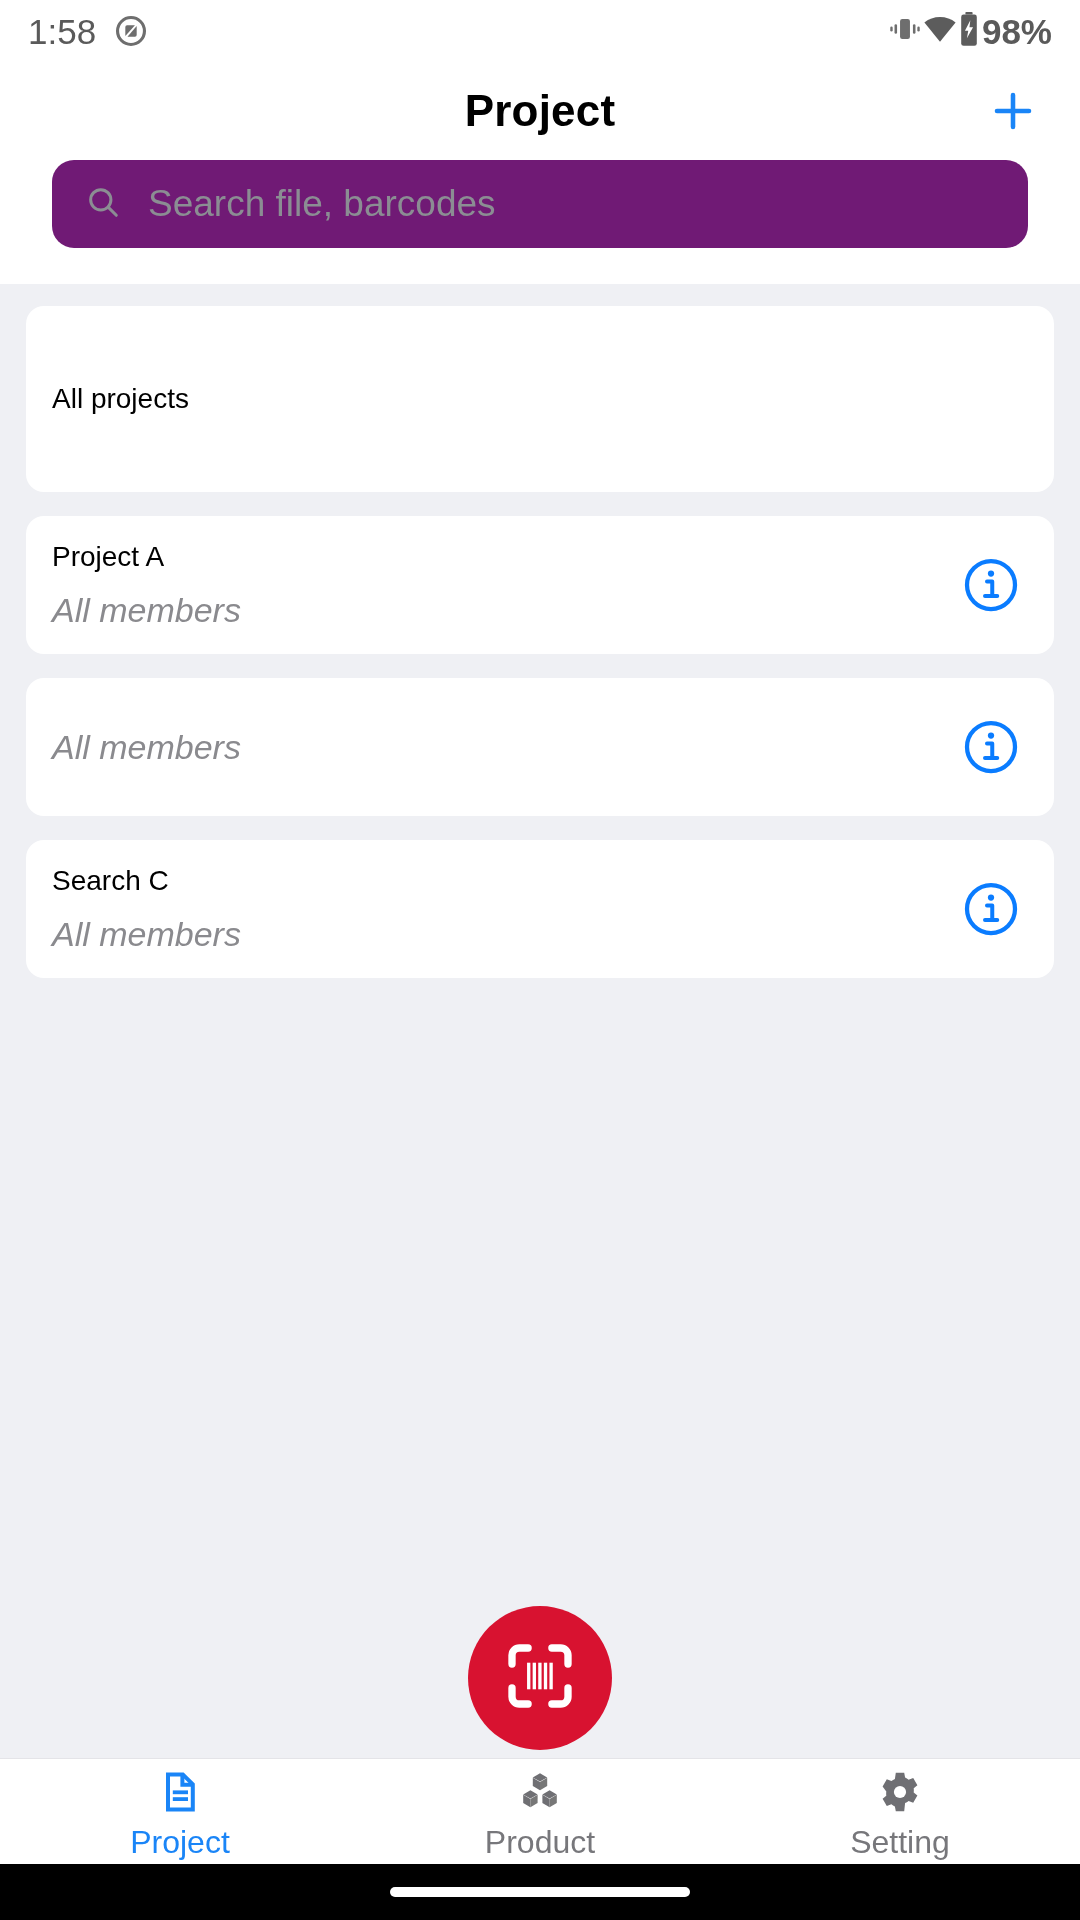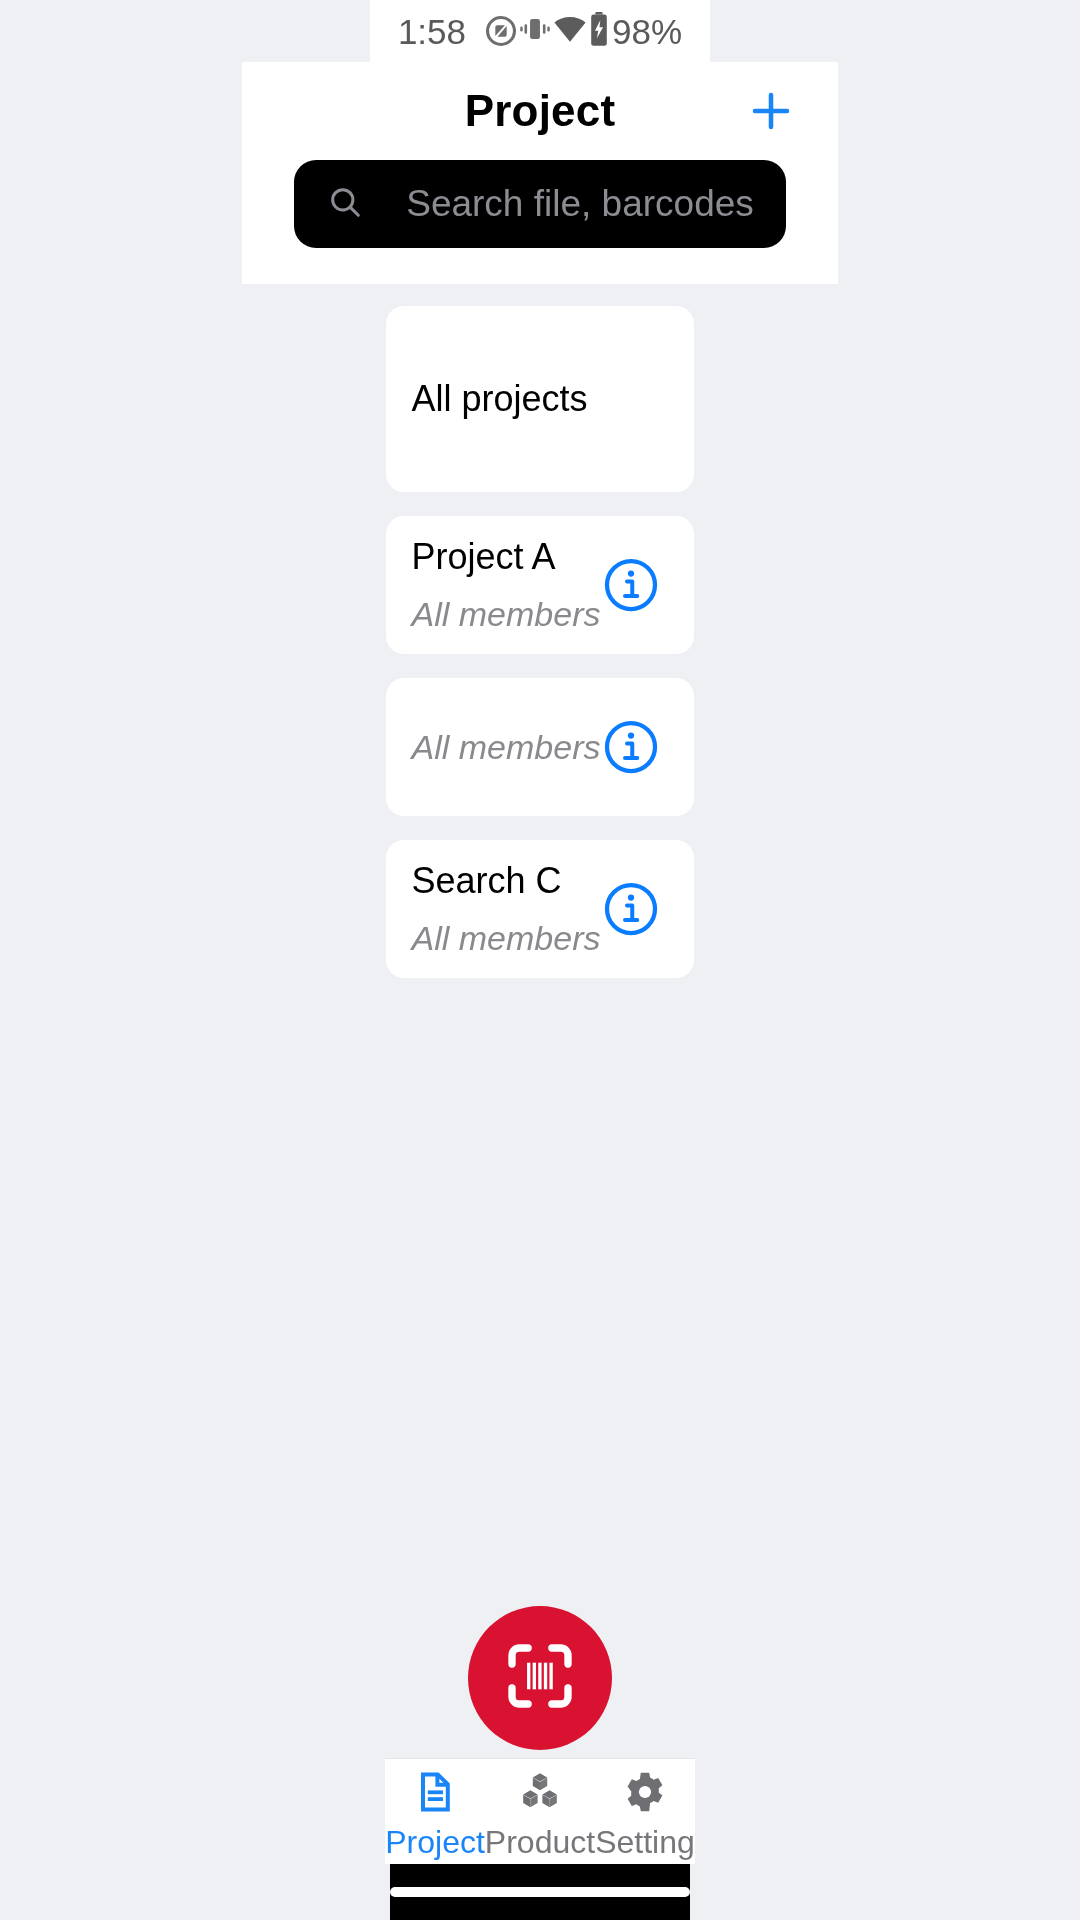--- a/index.html
+++ b/index.html
@@ -7,39 +7,38 @@
     width:1080px; height:1920px;
     font-family:"Liberation Sans", sans-serif;
     background:#ffffff;
     overflow:hidden;
   }
   #app {
     position:relative;
     width:1080px; height:1920px;
     display:flex; flex-direction:column;
     background:#eff0f4;
-    align-items:center;
   }
 
   
   .statusbar {
     height:62px;
     background:#ffffff;
     display:flex; align-items:center;
     padding:0 28px;
     flex:0 0 auto;
   }
   .sb-left { display:flex; align-items:center; gap:18px; }
   .sb-time {
     font-size:35px; font-weight:400; color:#5a5a5a;
     letter-spacing:0px; line-height:1;
   }
   .sb-appicon { width:34px; height:34px; display:block; }
   .sb-spacer { flex:1 1 auto; }
-  .sb-right { display:flex; align-items:center; gap:0; }
+  .sb-right { display:flex; align-items:center; gap:0;font-weight:bold; }
   .sb-icon { display:block; }
   .sb-batt { font-size:35px; color:#5a5a5a; line-height:1; margin-left:2px; }
 
   
   .header {
     background:#ffffff;
     flex:0 0 auto;
     padding-bottom:36px;
   }
   .appbar {
@@ -54,25 +53,25 @@
   .appbar-add {
     position:absolute; right:32px; top:50%;
     transform:translateY(-50%);
     width:70px; height:70px;
     display:flex; align-items:center; justify-content:center;
     cursor:pointer;
   }
   .searchwrap { padding:0 52px; }
   .searchbar {
     height:88px;
-    background:#000000;
+    background:#701a75;
     border-radius:22px;
     display:flex; align-items:center;
     padding:0 32px;
-    gap:42px;
+    gap:26px;
   }
   .search-placeholder {
     font-size:37px; color:#8b8d93; font-weight:400;
   }
 
   
   .content {
     flex:1 1 auto;
     background:#eff0f4;
     padding:22px 26px 0 26px;
@@ -84,21 +83,21 @@
     margin-bottom:24px;
     padding:0 26px;
     position:relative;
     display:flex; align-items:center;
     cursor:pointer;
   }
   .card-all { height:186px; }
   .card-project { height:138px; }
   .card-texts { display:flex; flex-direction:column; justify-content:center; gap:22px; flex:1 1 auto; }
   .card-title {
-    font-size:36px; color:#000000; font-weight:400; line-height:1;
+    font-size:28px; color:#000000; font-weight:400; line-height:1;
   }
   .card-sub {
     font-size:34px; color:#8a8a8e; font-weight:400; line-height:1;font-style:italic;
   }
   .card-all .card-title { margin:0; }
   .info-btn {
     width:62px; height:62px;
     flex:0 0 auto;
     display:flex; align-items:center; justify-content:center;
     cursor:pointer;

